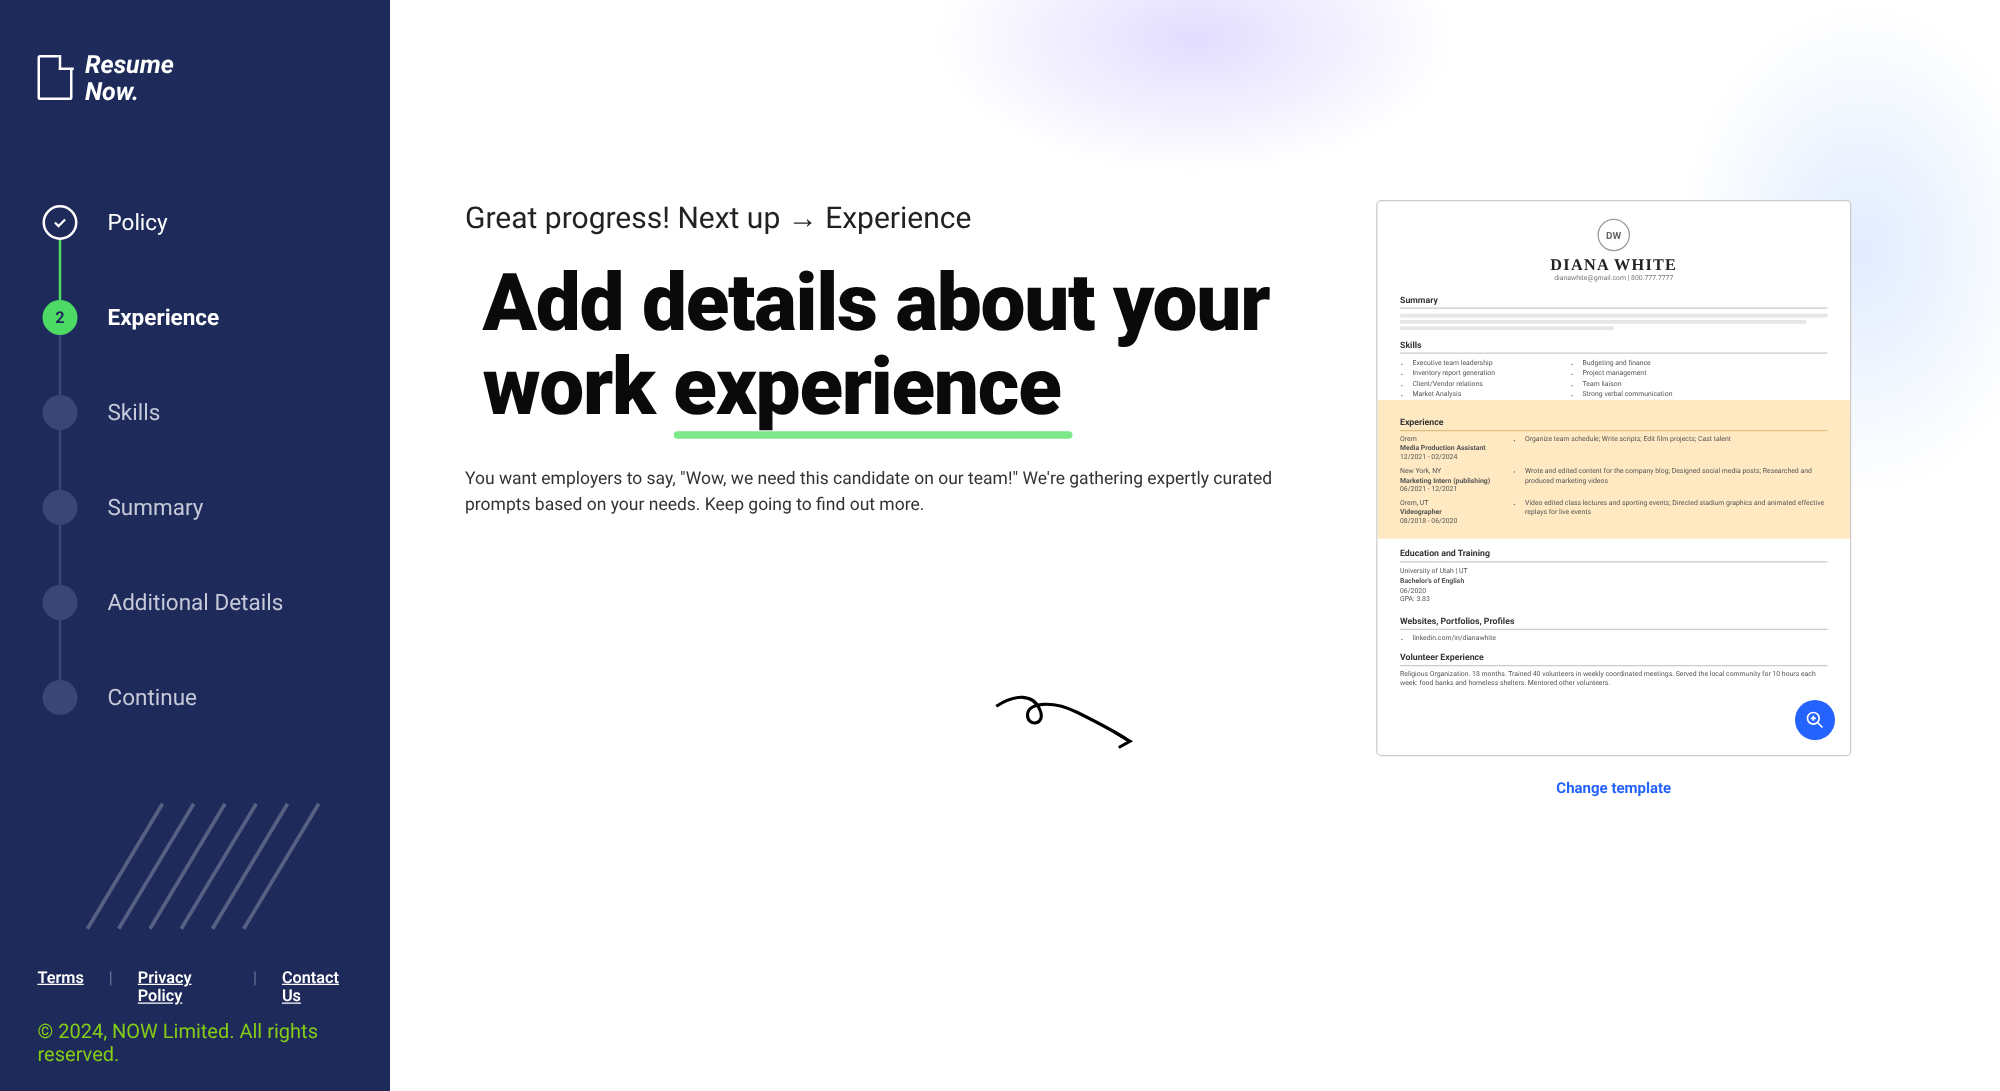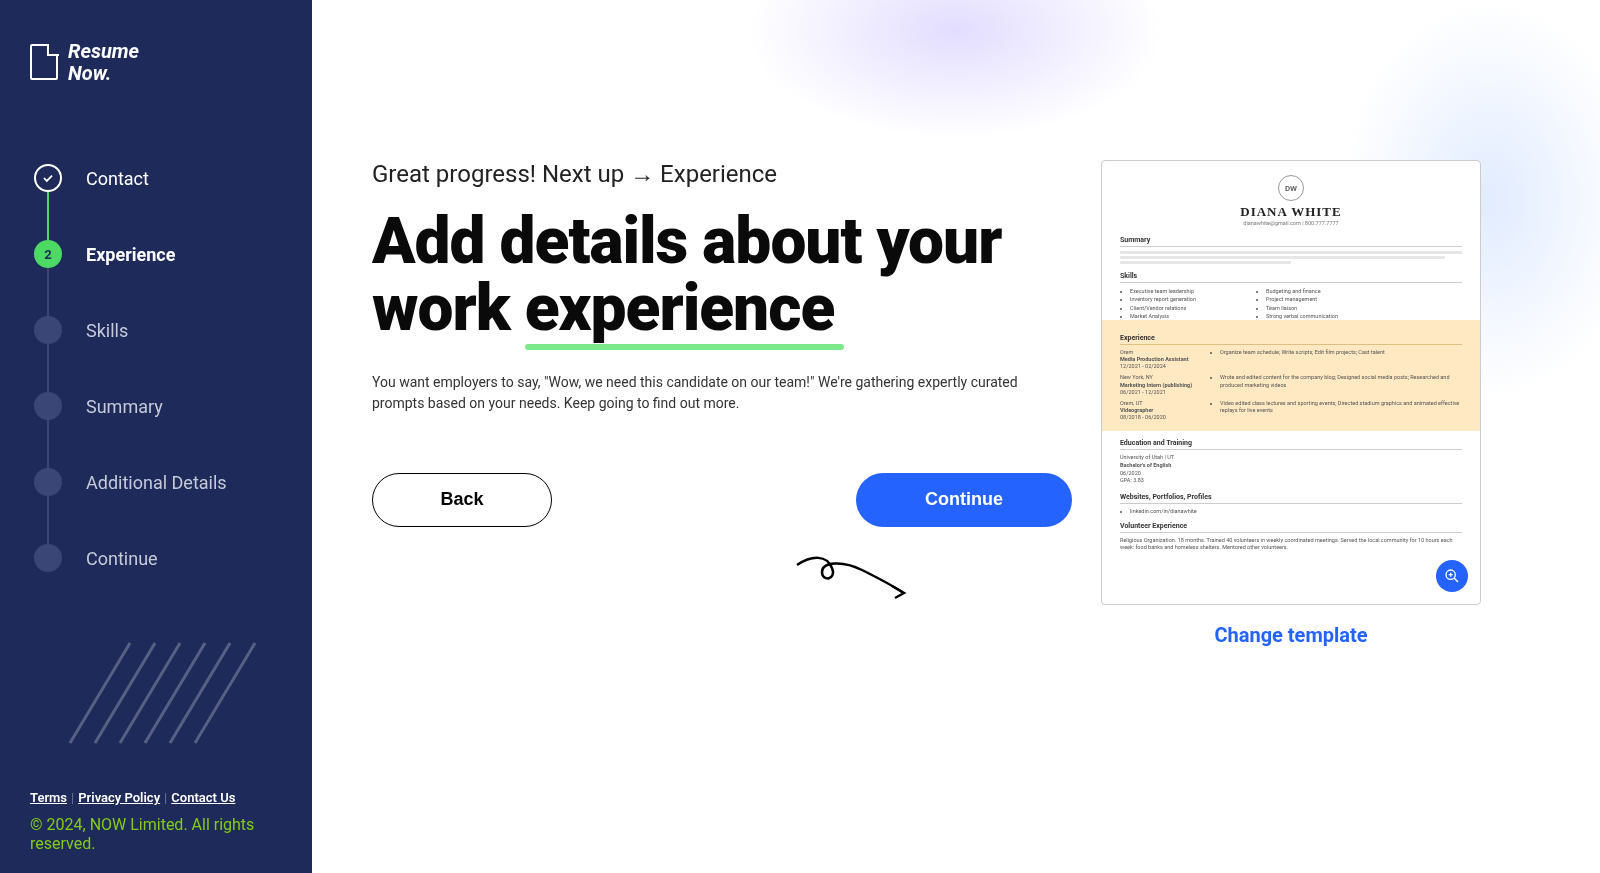--- a/index.html
+++ b/index.html
@@ -17,33 +17,33 @@
 .step { display:flex; align-items:center; gap:24px; position:relative; z-index:1; cursor:pointer; }
 .step-circle { width:28px; height:28px; border-radius:50%; display:flex; align-items:center; justify-content:center; font-size:13px; font-weight:700; flex-shrink:0; }
 .step.completed .step-circle { background:#1e2a5a; border:2px solid #fff; }
 .step.completed .step-circle svg { width:14px; height:14px; stroke:#fff; stroke-width:3; fill:none; }
 .step.active .step-circle { background:#4cd964; color:#1e2a5a; }
 .step.pending .step-circle { background:#3a4676; }
 .step-label { font-size:18px; }
 .step.active .step-label { font-weight:700; }
 .step.pending .step-label { color:#c5c9d8; }
 .sidebar-bottom { margin-top:auto; font-size:13px; }
-.sidebar-bottom .links { display:flex; gap:4px; margin-bottom:10px; }
+.sidebar-bottom .links { display:flex; gap:20px; margin-bottom:10px; }
 .sidebar-bottom .links a { color:#fff; text-decoration:underline; font-weight:600; }
 .sidebar-bottom .links span { color:#6b7499; }
 .copyright { color:#84cc16; font-size:16px; }
 .deco-lines { position:absolute; left:60px; bottom:120px; width:200px; height:120px; opacity:0.25; pointer-events:none; }
 
 
 .main { flex:1; position:relative; padding:70px 60px 40px 60px; display:flex; background:#fff;gap:14px; }
 .main::before { content:""; position:absolute; top:-80px; left:50%; transform:translateX(-50%); width:420px; height:220px; background: radial-gradient(ellipse, rgba(140,120,255,0.25), transparent 70%); pointer-events:none; }
 .main::after { content:""; position:absolute; top:0; right:-40px; width:300px; height:400px; background: radial-gradient(ellipse, rgba(170,200,255,0.35), transparent 70%); pointer-events:none; }
 .content { flex:1; max-width:720px; position:relative; z-index:1; padding-top:90px; }
 .progress-text { font-size:24px; color:#222; margin-bottom:20px; }
-.headline { font-size:64px; font-weight:900; line-height:1.05; color:#0a0a0a; margin-bottom:30px; letter-spacing:-1px; }
+.headline { font-size:64px; font-weight:900; line-height:1.05; color:#0a0a0a; margin-bottom:30px; letter-spacing:-1px;margin-left:14px; }
 .headline .underlined { position:relative; display:inline-block; }
 .headline .underlined::after { content:""; position:absolute; left:0; right:-10px; bottom:-8px; height:6px; background:#7ce88a; border-radius:3px; }
 .description { font-size:14px; color:#333; line-height:1.45; margin-bottom:60px; max-width:680px; }
 .buttons { display:flex; justify-content:space-between; align-items:center; max-width:700px; }
 .btn { height:54px; border-radius:28px; font-size:18px; font-weight:700; cursor:pointer; display:flex; align-items:center; justify-content:center; }
 .btn-back { width:180px; background:#fff; border:1.5px solid #000; color:#000; }
 .btn-continue { width:216px; background:#2563ff; border:none; color:#fff; }
 .arrow-doodle { position:absolute; left:420px; top:480px; width:120px; height:50px; }
 
 
@@ -61,21 +61,21 @@
 .resume-preview .job { display:flex; margin-bottom:4px; gap:10px; }
 .resume-preview .job-left { width:80px; font-size:5.5px; line-height:1.3; }
 .resume-preview .job-left .title { font-weight:700; }
 .resume-preview .job-right { flex:1; font-size:5.5px; }
 .resume-preview .job-right li { list-style:disc; margin-left:10px; line-height:1.3; }
 .zoom-btn { position:absolute; bottom:12px; right:12px; width:32px; height:32px; border-radius:50%; background:#2563ff; display:flex; align-items:center; justify-content:center; cursor:pointer; }
 .zoom-btn svg { stroke:#fff; fill:none; stroke-width:2; }
 .import-badge { display:flex; align-items:center; gap:10px; margin-top:20px; background:#fff; border:1px solid #eee; border-radius:6px; padding:12px 30px; font-size:16px; font-weight:600; color:#111; }
 .import-badge .check { width:18px; height:18px; border-radius:50%; background:#4cd964; display:flex; align-items:center; justify-content:center; }
 .import-badge .check svg { stroke:#fff; stroke-width:3; fill:none; }
-.change-template { margin-top:18px; color:#2563ff; font-weight:700; font-size:20px; cursor:pointer; }
+.change-template { margin-top:18px; color:#2563ff; font-weight:700; font-size:12px; cursor:pointer; }
 </style>
 </head>
 <body>
 
 <div class="app">
 
   <aside class="sidebar">
     <div class="logo">
       <div class="logo-icon"></div>
       <div class="logo-text">
@@ -84,21 +84,21 @@
       </div>
     </div>
 
     <nav class="steps">
       <div class="step completed">
         <div class="step-circle">
           <svg viewBox="0 0 24 24">
               <polyline points="5 12 10 17 19 8"></polyline>
             </svg>
         </div>
-        <span class="step-label">Contact</span>
+        <span class="step-label">Policy</span>
       </div>
       <div class="step active">
         <div class="step-circle">2</div>
         <span class="step-label">Experience</span>
       </div>
       <div class="step pending">
         <div class="step-circle"></div>
         <span class="step-label">Skills</span>
       </div>
       <div class="step pending">
@@ -144,24 +144,20 @@
       <h1 class="headline">
         <span>Add details about your work </span><span class="underlined">experience</span>
       </h1>
       <p class="description">You want employers to say, "Wow, we need this candidate on our team!" We're gathering expertly curated prompts based on your needs. Keep going to find out more.</p>
 
       <svg class="arrow-doodle" viewBox="0 0 120 50">
         <path d="M5 15 C 20 5, 35 5, 40 18 C 45 30, 30 32, 30 22 C 30 12, 50 10, 70 20 C 90 30, 100 35, 110 42" stroke="#000" stroke-width="2.5" fill="none"></path>
         <path d="M100 36 L112 43 L103 48" stroke="#000" stroke-width="2.5" fill="none"></path>
       </svg>
 
-      <div class="buttons">
-        <button class="btn btn-back">Back</button>
-        <button class="btn btn-continue">Continue</button>
-      </div>
     </div>
 
     <div class="preview-col">
       <div class="resume-preview">
         <div class="avatar">DW</div>
         <div class="name">DIANA WHITE</div>
         <div class="contact">dianawhite@gmail.com  |  800.777.7777</div>
 
         <div class="section-title">Summary</div>
         <div class="text-line" style="width:100%"></div>

